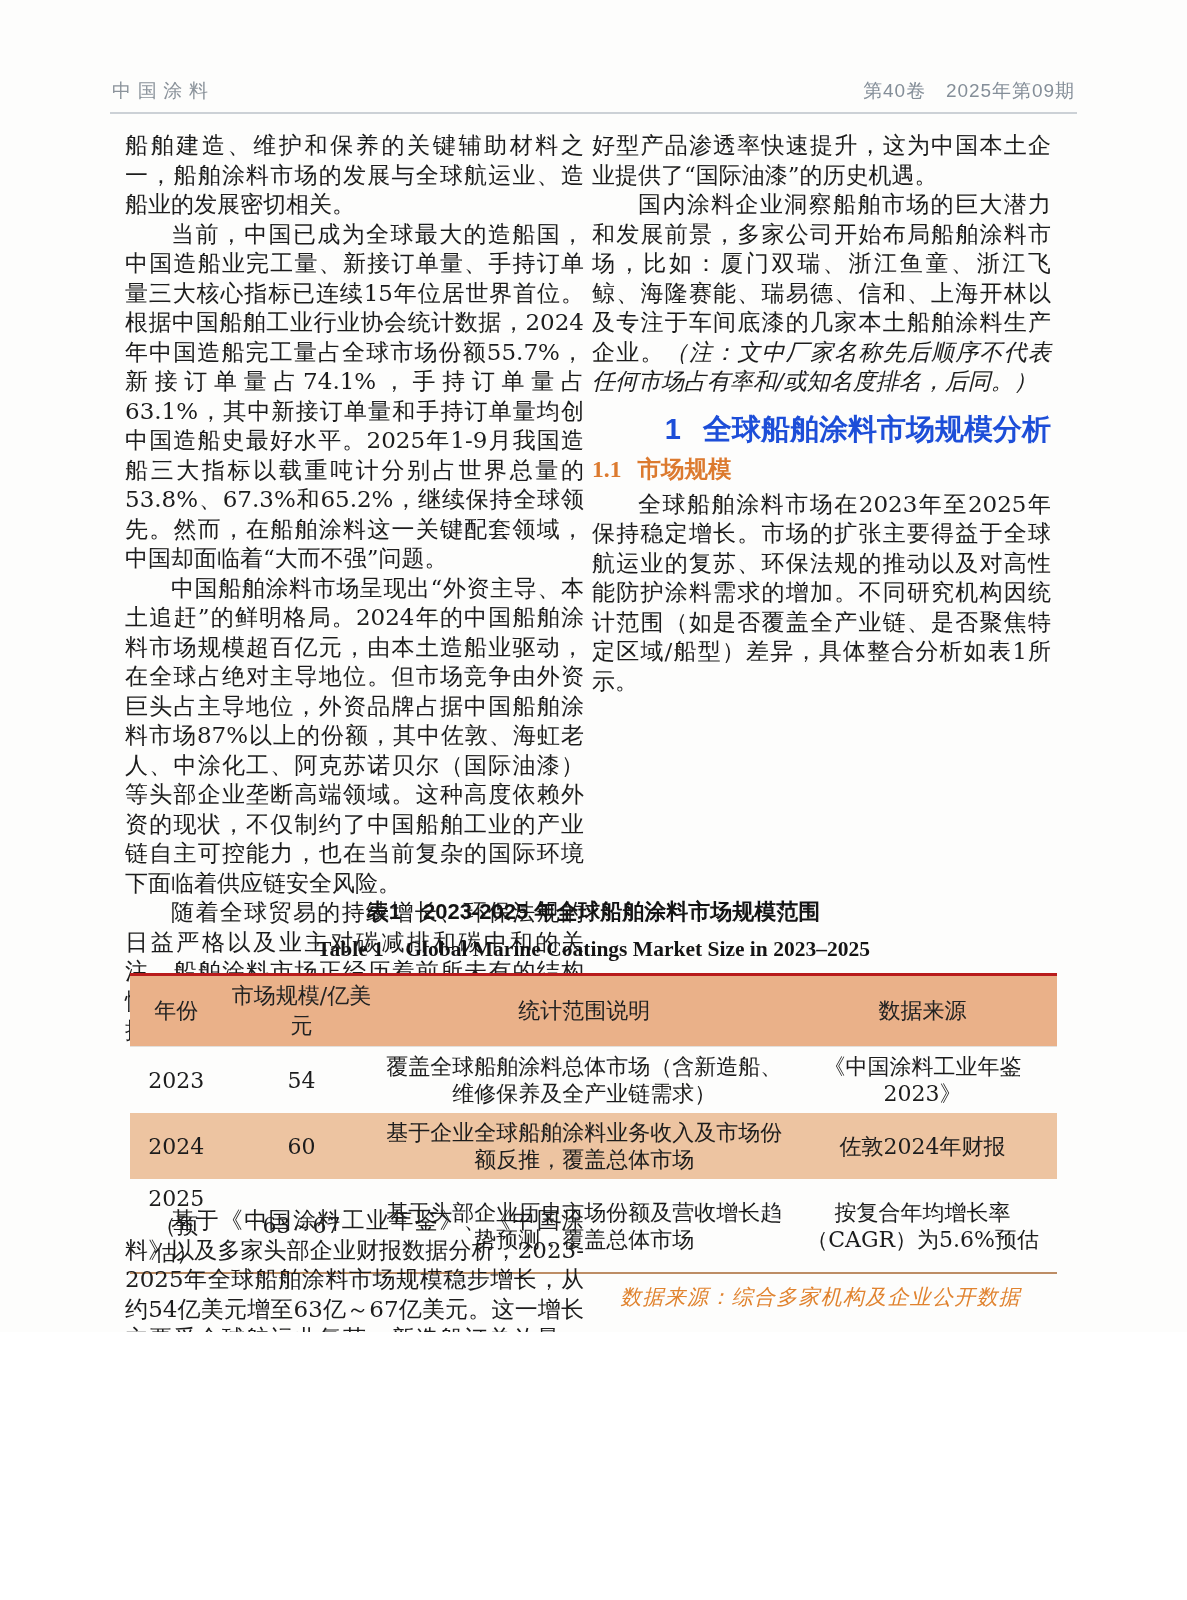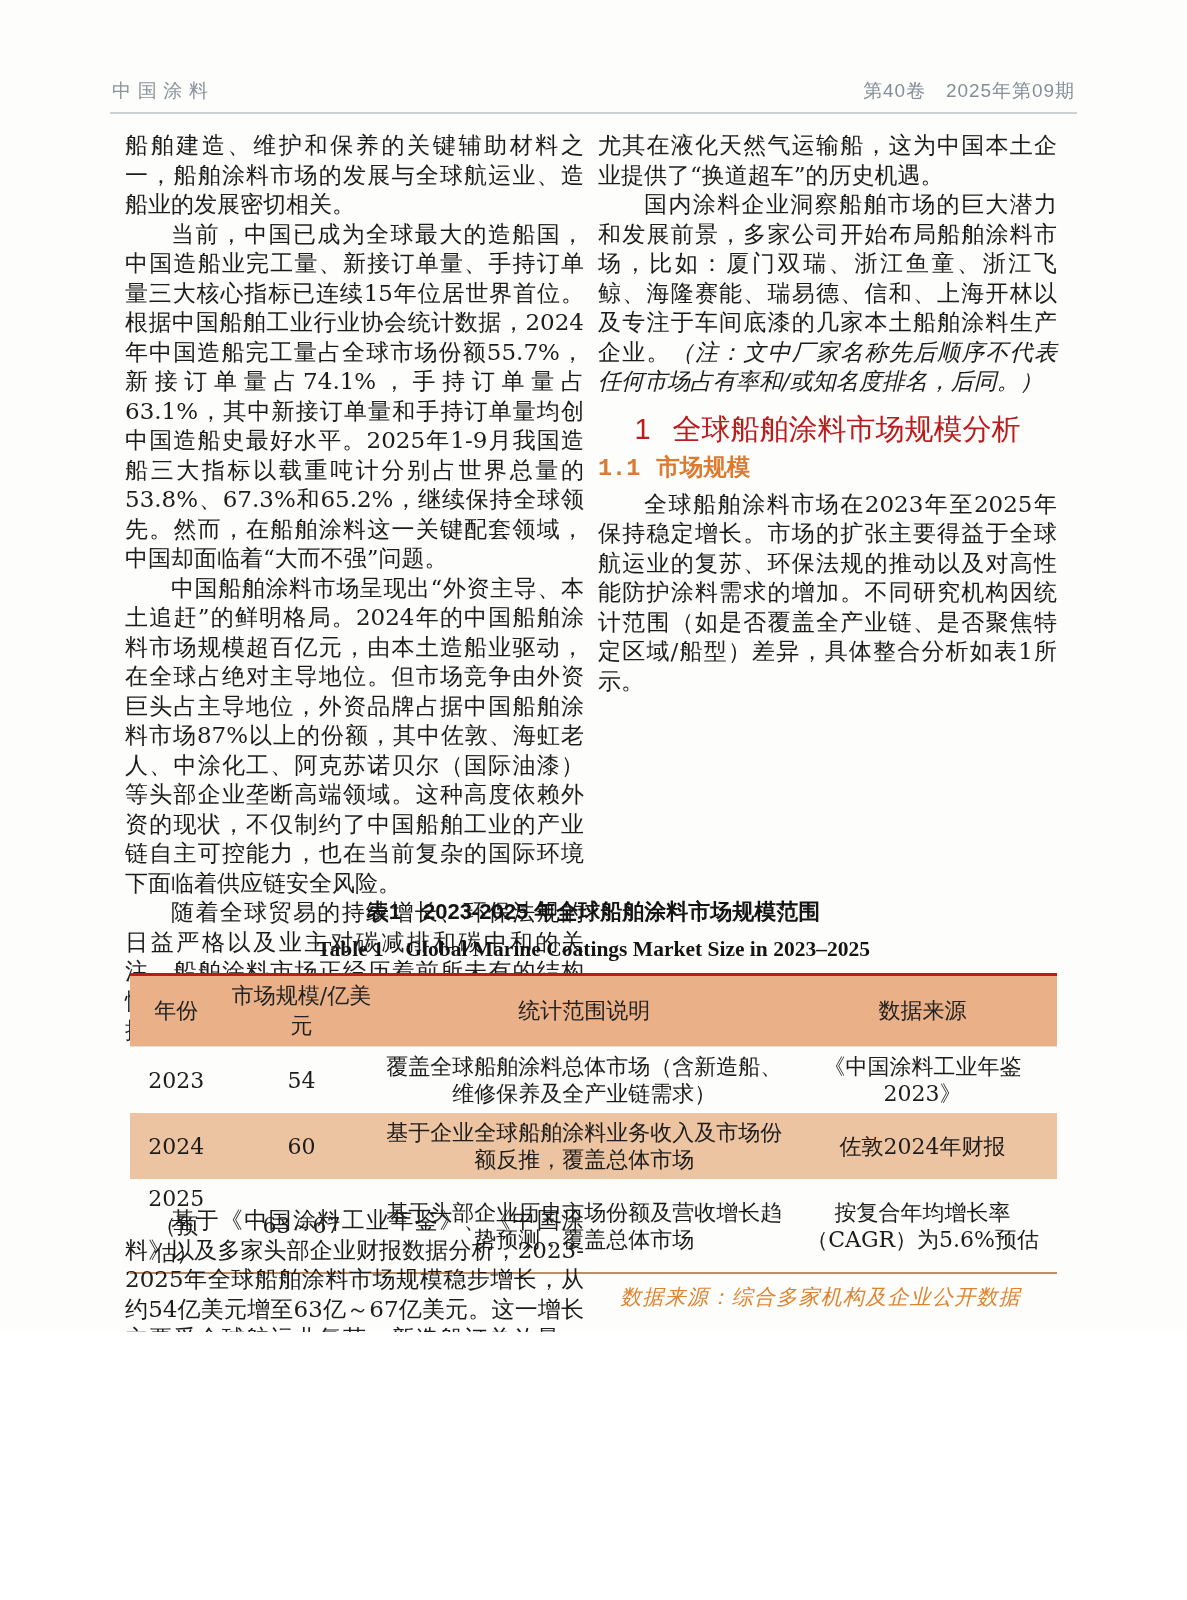--- a/index.html
+++ b/index.html
@@ -12,36 +12,36 @@
   .hdr {
     position:absolute; top:78px; left:112px; right:112px;
     display:flex; justify-content:space-between; align-items:baseline;
     font-family:"Liberation Sans", sans-serif; font-size:19px; color:#8b939b;
   }
   .hdr .journal { letter-spacing:0.35em; }
   .hdr .issue { letter-spacing:0.05em; color:#848e98; }
   .hdr-rule { position:absolute; top:112px; left:110px; right:110px;
     border-top:2px solid #ccd1d6; }
   
-  .cols { position:absolute; left:125px; width:937px; display:flex; gap:14px; }
+  .cols { position:absolute; left:125px; width:937px; display:flex; gap:8px; }
   .cols-top { top:131px; }
   .cols-bot { top:1206px; }
   .col { width:459px; font-size:23px; line-height:29.5px; text-align:justify; }
   .col p { margin:0; }
   .col p.ind { text-indent:2em; }
   .kai { font-style:italic; }
   
   .h-sec1 {
-    font-family:"Liberation Sans", sans-serif; font-weight:normal;
-    color:#b91c1c; font-size:29px; line-height:34px; margin:15px 0 9px 0;
-    text-align:center;
+    font-family:"Liberation Sans", sans-serif; font-weight:bold;
+    color:#1d4ed8; font-size:29px; line-height:34px; margin:15px 0 9px 0;
+    text-align:right;
   }
   .h-sec1 .num { margin-right:22px; }
   .h-sec2 {
-    font-family:Liberation Mono, monospace; font-weight:bold;
+    font-family:Liberation Serif, serif; font-weight:bold;
     color:#dc7a2f; font-size:23.5px; line-height:28px; margin:4px 0 7px 0;
     text-align:left;
   }
   .h-sec2 .num { margin-right:16px; }
   
   .tblwrap { position:absolute; top:897px; left:130px; width:927px; }
   .cap-cn { text-align:center; font-family:"Liberation Sans", sans-serif;
     font-weight:bold; font-size:22px; color:#141414; }
   .cap-en { text-align:center; font-family:"Liberation Serif", serif;
     font-weight:bold; font-size:21.5px; color:#141414; margin-top:7px; }
@@ -88,21 +88,21 @@
   <div class="hdr-rule"></div>
 
   <div class="cols cols-top">
     <div class="col">
       <p>船舶建造、维护和保养的关键辅助材料之一，船舶涂料市场的发展与全球航运业、造船业的发展密切相关。</p>
       <p class="ind">当前，中国已成为全球最大的造船国，中国造船业完工量、新接订单量、手持订单量三大核心指标已连续15年位居世界首位。根据中国船舶工业行业协会统计数据，2024年中国造船完工量占全球市场份额55.7%，新接订单量占74.1%，手持订单量占63.1%，其中新接订单量和手持订单量均创中国造船史最好水平。2025年1-9月我国造船三大指标以载重吨计分别占世界总量的53.8%、67.3%和65.2%，继续保持全球领先。然而，在船舶涂料这一关键配套领域，中国却面临着“大而不强”问题。</p>
       <p class="ind">中国船舶涂料市场呈现出“外资主导、本土追赶”的鲜明格局。2024年的中国船舶涂料市场规模超百亿元，由本土造船业驱动，在全球占绝对主导地位。但市场竞争由外资巨头占主导地位，外资品牌占据中国船舶涂料市场87%以上的份额，其中佐敦、海虹老人、中涂化工、阿克苏诺贝尔（国际油漆）等头部企业垄断高端领域。这种高度依赖外资的现状，不仅制约了中国船舶工业的产业链自主可控能力，也在当前复杂的国际环境下面临着供应链安全风险。</p>
       <p class="ind">随着全球贸易的持续增长、环保法规的日益严格以及业主对碳减排和碳中和的关注，船舶涂料市场正经历着前所未有的结构性变革。国际海事组织（IMO）的环保新规推动高固体分涂料、无溶剂涂料等环境友</p>
     </div>
     <div class="col">
-      <p>尤其在液化天然气运输船，这为中国本土企业提供了“换道超车”的历史机遇。</p>
+      <p>好型产品渗透率快速提升，这为中国本土企业提供了“国际油漆”的历史机遇。</p>
       <p class="ind"><span>国内涂料企业洞察船舶市场的巨大潜力和发展前景，多家公司开始布局船舶涂料市场，比如：厦门双瑞、浙江鱼童、浙江飞鲸、海隆赛能、瑞易德、信和、上海开林以及专注于车间底漆的几家本土船舶涂料生产企业。</span><span class="kai">（注：文中厂家名称先后顺序不代表任何市场占有率和/或知名度排名，后同。）</span></p>
       <div class="h-sec1">
         <span class="num">1</span><span>全球船舶涂料市场规模分析</span>
       </div>
       <div class="h-sec2">
         <span class="num">1.1</span><span>市场规模</span>
       </div>
       <p class="ind">全球船舶涂料市场在2023年至2025年保持稳定增长。市场的扩张主要得益于全球航运业的复苏、环保法规的推动以及对高性能防护涂料需求的增加。不同研究机构因统计范围（如是否覆盖全产业链、是否聚焦特定区域/船型）差异，具体整合分析如表1所示。</p>
     </div>
   </div>

